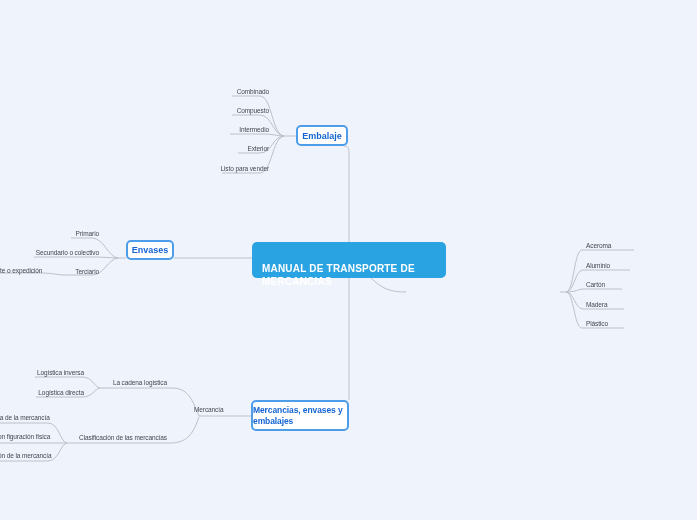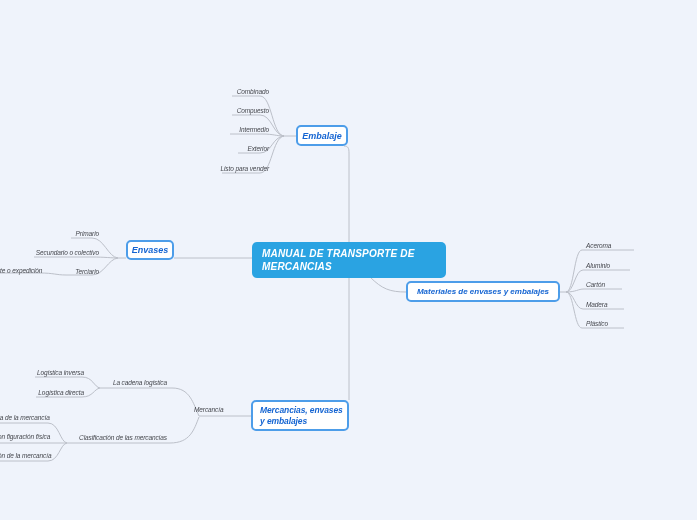--- a/index.html
+++ b/index.html
@@ -1,39 +1,39 @@
 <!DOCTYPE html>
 <html><head>
 <meta charset="utf-8">
 <style>
   html,body{margin:0;padding:0;}
   body{
     width:697px;height:520px;position:relative;overflow:hidden;
     background:#eff3fb;
     font-family:"Liberation Sans", sans-serif;
   }
-  #stage{position:absolute;inset:0;width:697px;height:520px;font-style:italic;}
+  #stage{position:absolute;inset:0;width:697px;height:520px;}
   svg.wires{position:absolute;left:0;top:0;width:697px;height:520px;}
   .leaf{
     position:absolute;font-size:6.5px;line-height:9px;letter-spacing:-0.1px;
     color:#45474d;white-space:nowrap;
   }
   .leaf.r{text-align:right;}
   .node{
     position:absolute;box-sizing:border-box;background:#ffffff;
     border:2px solid #4d9de9;border-radius:5px;
     color:#1565d2;font-weight:bold;white-space:nowrap;
     display:flex;align-items:center;justify-content:center;
   }
   .node.wrap{white-space:normal;justify-content:flex-start;}
   .central{
     position:absolute;box-sizing:border-box;background:#2aa3e2;
     border-radius:5px;color:#ffffff;font-weight:bold;
     font-size:10px;line-height:13px;letter-spacing:0.2px;
-    padding:5px 10px 0 10px;
+    padding:20px 10px 0 10px;
   }
 </style>
 </head>
 <body>
 
 <div id="stage">
 
   <svg class="wires" viewBox="0 0 697 520" xmlns="http://www.w3.org/2000/svg">
     <g stroke="#bcc0c9" stroke-width="1" fill="none">
 
@@ -95,19 +95,18 @@
   <span class="leaf r" style="right:613px;top:388px">Logística directa</span>
   <span class="leaf r" style="right:530px;top:433px">Clasificación de las mercancías</span>
   <span class="leaf" style="left:-2px;top:413px">ta de la mercancía</span>
   <span class="leaf" style="left:-2px;top:432px">on figuración física</span>
   <span class="leaf" style="left:-2px;top:451px">ón de la mercancía</span>
 
   <div class="node" style="left:296px;top:125px;width:52px;height:21px;font-size:9px">Embalaje</div>
 
   <div class="node" style="left:126px;top:240px;width:48px;height:20px;font-size:9px">Envases</div>
 
-  <div class="node" style="left:406px;top:281px;width:154px;height:21px;font-size:8px">Materiales de envases y embalajes</div>
 
-  <div class="node wrap" style="left:251px;top:400px;width:98px;height:31px;font-size:8.5px;line-height:11px;padding-left:7px;letter-spacing:-0.1px">Mercancias, envases y embalajes</div>
+  <div class="node wrap" style="left:251px;top:400px;width:98px;height:31px;font-size:8.5px;line-height:11px;letter-spacing:-0.1px">Mercancias, envases y embalajes</div>
 
   <div class="central" style="left:252px;top:242px;width:194px;height:36px">MANUAL DE TRANSPORTE DE MERCANCIAS</div>
 
 </div>
 
 </body></html>

